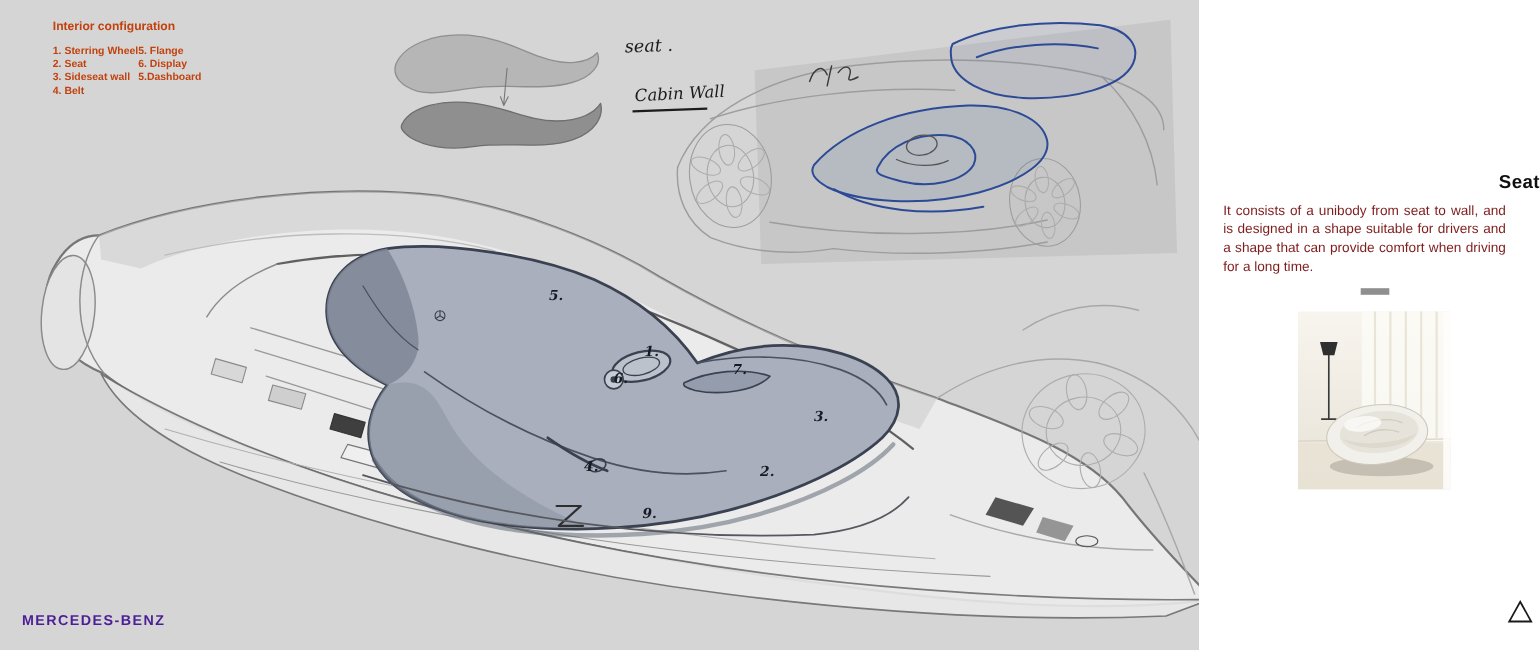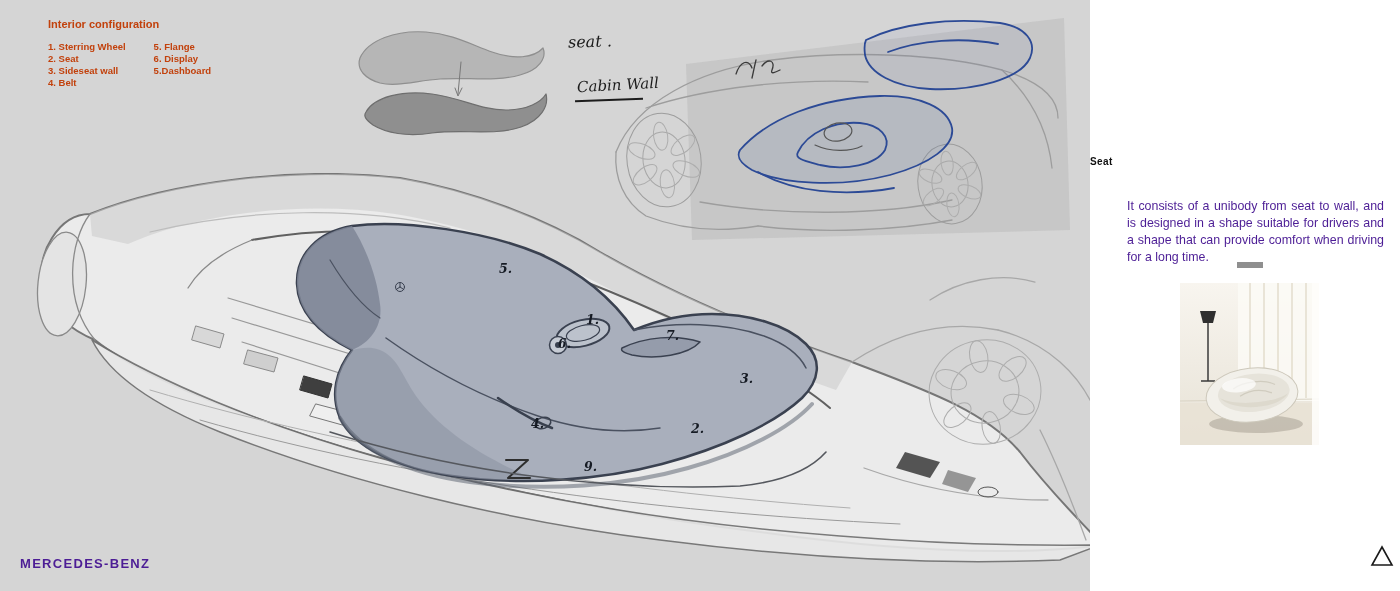--- a/index.html
+++ b/index.html
@@ -5,35 +5,35 @@
   html,body{margin:0;padding:0}
   body{
     width:1400px;height:591px;position:relative;overflow:hidden;
     background:#ffffff;font-family:"Liberation Sans",sans-serif;
   }
   .sketch-area{position:absolute;left:0;top:0;width:1090px;height:591px;background:#d5d5d5}
   .main-svg{position:absolute;left:0;top:0}
 
   .legend{position:absolute;left:48px;top:18px;color:#c2410c}
   .legend-title{font-size:11px;font-weight:700;margin-bottom:11px}
-  .legend-cols{display:flex;gap:28px}
+  .legend-cols{display:flex;}
   .legend-col div{font-size:9.5px;font-weight:700;line-height:12px;white-space:nowrap}
 
   .hand{position:absolute;font-family:"DejaVu Serif",serif;font-style:italic;color:#1b1b1b;white-space:nowrap}
   .seat-note{left:568px;top:32px;font-size:16px;transform:rotate(-2deg)}
   .wall-note{left:577px;top:76px;font-size:15px;transform:rotate(-3deg)}
   .wall-underline{position:absolute;left:575px;top:99px;width:68px;height:2px;background:#1c1c1c;transform:rotate(-2deg)}
 
   .co{position:absolute;font-family:"DejaVu Serif",serif;font-style:italic;font-size:12.5px;font-weight:700;color:#161b24}
 
   .brand{position:absolute;left:20px;top:556px;font-size:13px;font-weight:600;letter-spacing:1.3px;color:#4c1d95}
 
   .side-panel{position:absolute;left:1090px;top:0;width:310px;height:591px;background:#ffffff}
-  .panel-title{position:absolute;top:156px;left:0;width:100%;text-align:left;font-size:10px;font-weight:700;letter-spacing:.4px;color:#101010;margin:0}
-  .panel-body{position:absolute;left:22px;top:183px;width:257px;font-size:12.4px;line-height:1.36;color:#4c1d95;text-align:justify;margin:15px}
+  .panel-title{position:absolute;top:156px;left:0;width:100%;text-align:right;font-size:17px;font-weight:700;letter-spacing:.4px;color:#101010;margin:0}
+  .panel-body{position:absolute;left:22px;top:183px;width:257px;font-size:12.4px;line-height:1.36;color:#7f1d1d;text-align:justify;margin:0}
   .dash{position:absolute;left:147px;top:262px;width:26px;height:6px;background:#8f8f8f}
   .photo{position:absolute;left:90px;top:283px}
   .triangle{position:absolute;left:280px;top:545px}
 </style>
 </head>
 <body>
 
 <div class="sketch-area">
 
   <svg class="main-svg" width="1090" height="591" viewBox="0 0 1090 591" stroke-linecap="round" stroke-linejoin="round">

